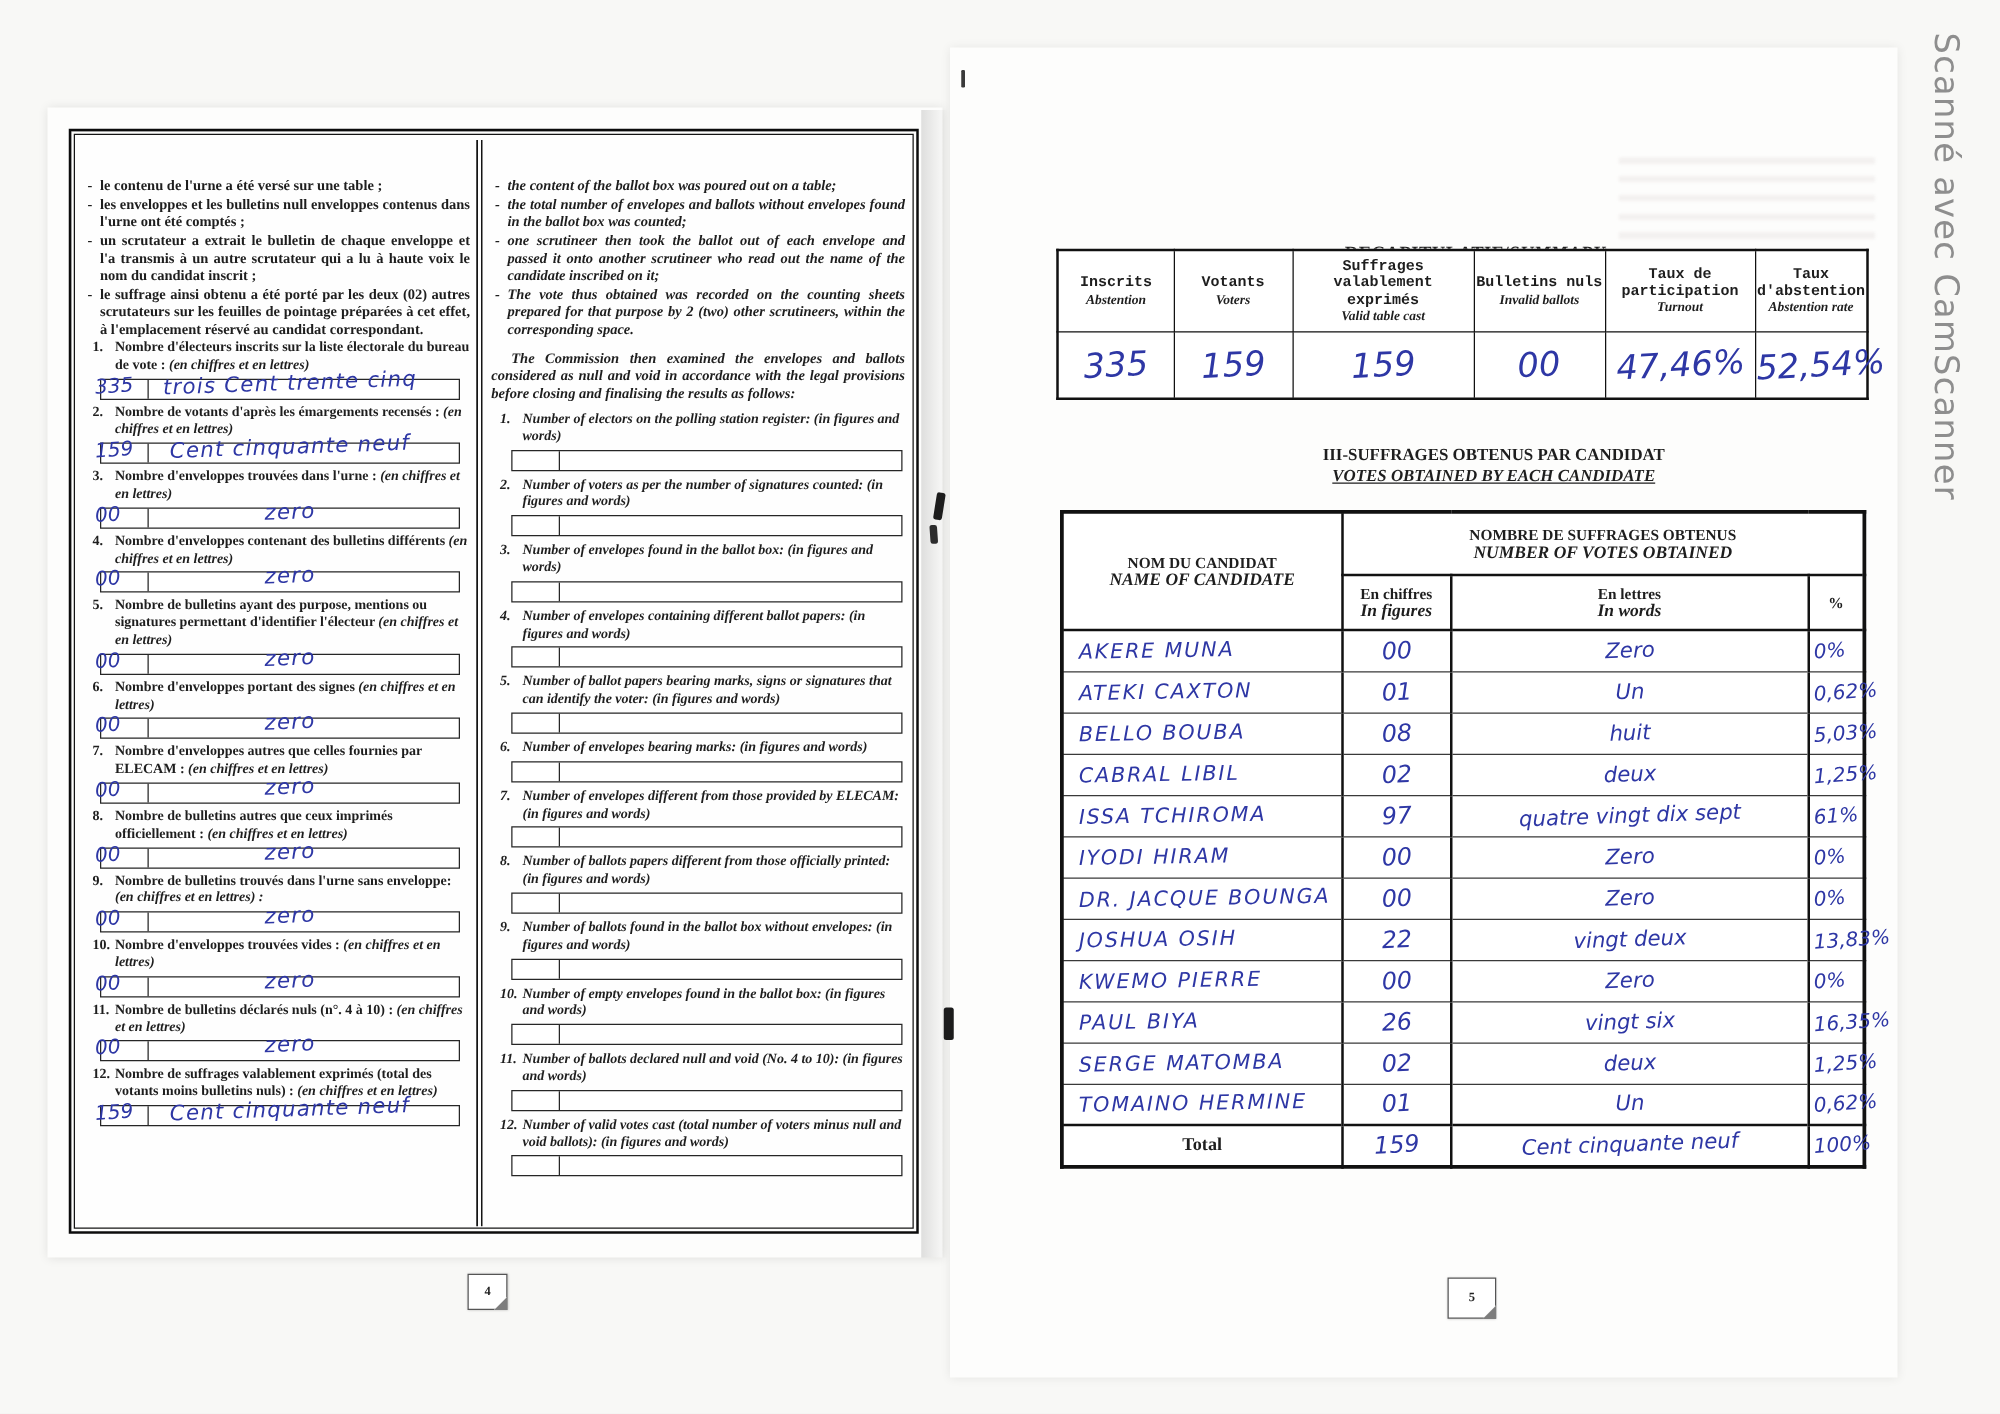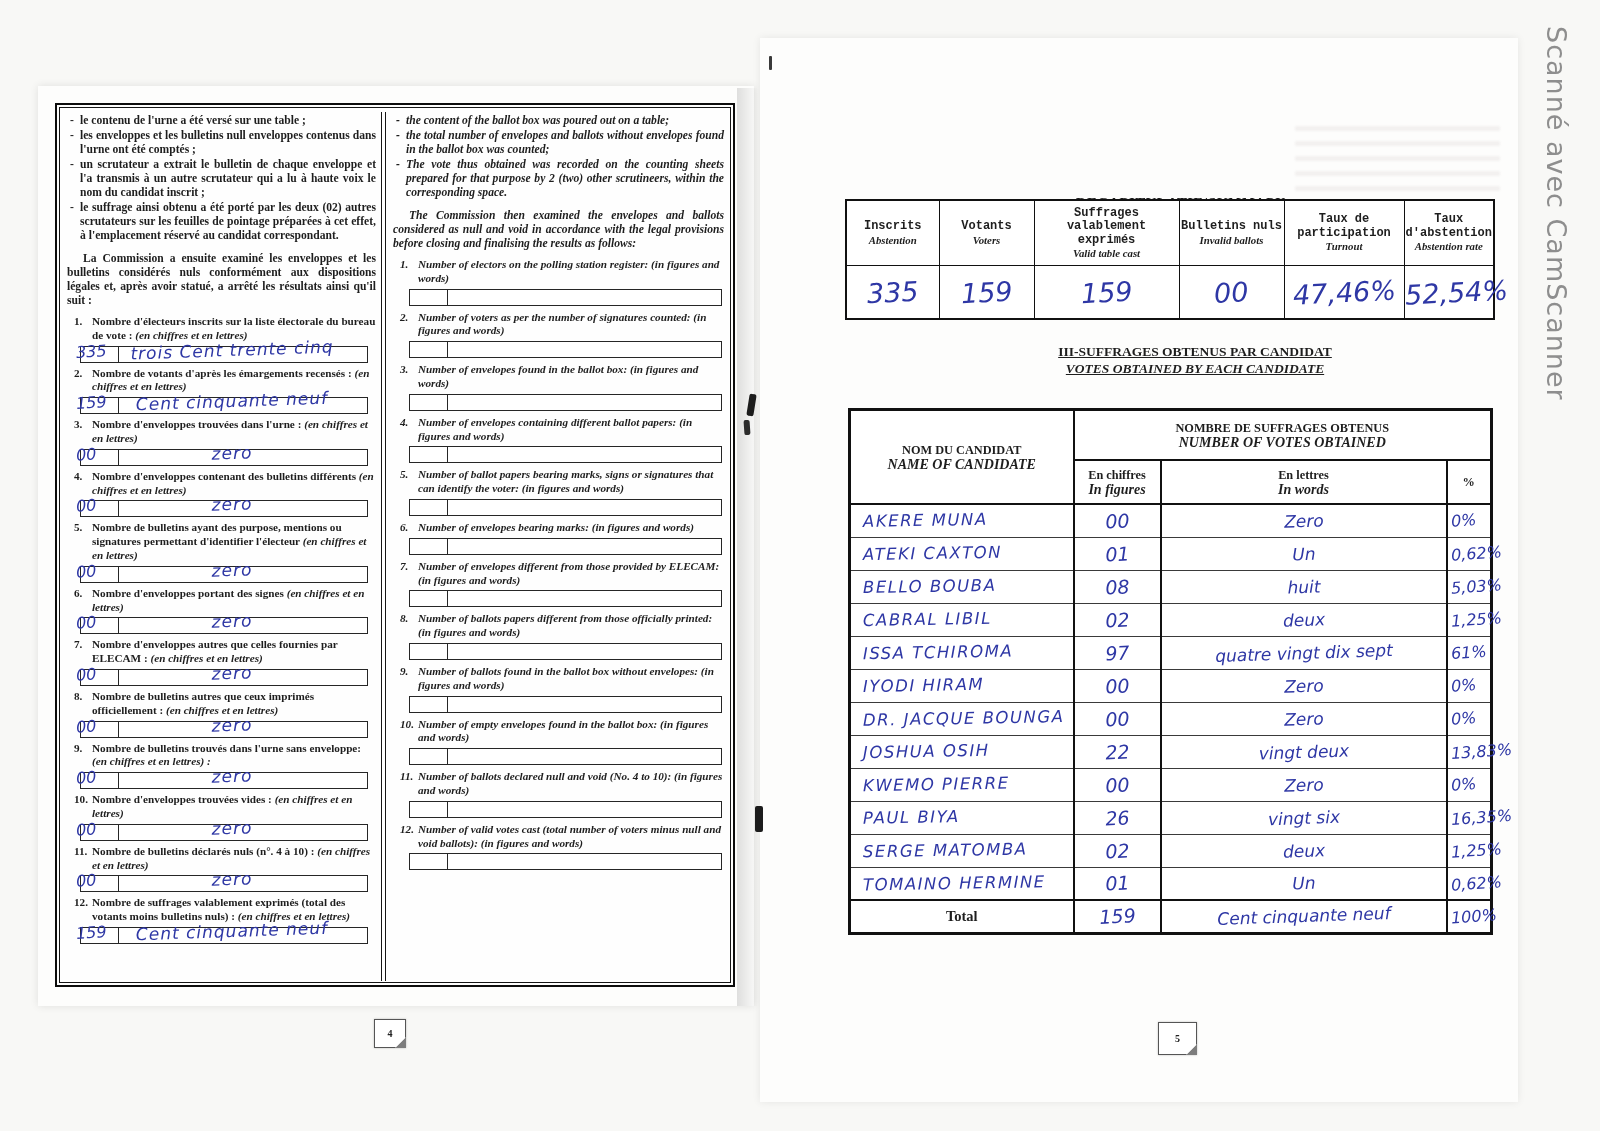--- a/index.html
+++ b/index.html
@@ -7,21 +7,21 @@
   .canvas{position:relative;width:1600px;height:1131px;background:#f8f8f6;overflow:hidden;color:#1e1e1e;}
   .paper{position:absolute;background:#fdfdfc;}
   .paper-left{left:38px;top:86px;width:716px;height:920px;box-shadow:0 0 8px rgba(0,0,0,.10);}
   .paper-right{left:760px;top:38px;width:758px;height:1064px;box-shadow:0 0 8px rgba(0,0,0,.08);}
   .gutter{position:absolute;left:737px;top:88px;width:30px;height:918px;
     background:linear-gradient(to right,rgba(0,0,0,.12),rgba(0,0,0,0) 70%);}
   
   .form{position:absolute;left:55px;top:103px;width:680px;height:884px;border:2.5px solid #0c0c0c;
     box-shadow:inset 0 0 0 2px #fdfdfc,inset 0 0 0 3px #141414;background:#fefefe;
     display:flex;padding:7px 5px 4px 6px;box-sizing:border-box;overflow:hidden;}
-  .col{box-sizing:border-box;overflow:hidden;}
+  .col{box-sizing:border-box;overflow:hidden;margin-top:28px;}
   .col-fr{width:318px;padding:2px 5px 0 4px;}
   .col-divider{width:5px;flex:none;background:linear-gradient(to right,#141414 0 1.4px,transparent 1.4px 3.8px,#141414 3.8px 5px);}
   .col-en{flex:1;padding:2px 4px 0 7px;}
   .bullets{margin:0;padding:0 0 0 13px;list-style:none;}
   .bullets li{position:relative;font-weight:bold;font-size:11.6px;line-height:14px;text-align:justify;margin-bottom:1px;}
   .bullets li::before{content:"-";position:absolute;left:-10px;top:0;}
   .para{margin:9px 0 7px;font-weight:bold;font-size:11.6px;line-height:14px;text-align:justify;text-indent:16px;}
   .en-text{font-style:italic;}
   .items{margin:0;padding:0;list-style:none;}
   .item{margin-bottom:3px;}
@@ -41,21 +41,21 @@
   .sum-title .it{font-style:italic;}
   table{border-collapse:collapse;table-layout:fixed;}
   .sum-table{position:absolute;left:845px;top:199px;width:648px;background:#fff;border:2px solid #111;}
   .sum-table th,.sum-table td{border:1.6px solid #111;padding:0;vertical-align:middle;}
   .sum-table th{height:64px;text-align:center;}
   .sum-fr{display:block;font-weight:bold;font-size:12px;line-height:13.5px;font-family:Liberation Mono, monospace;}
   .sum-en{display:block;font-weight:bold;font-style:italic;font-size:10.8px;line-height:12.5px;}
   .sum-vrow td{height:52px;text-align:center;overflow:visible;}
   .sum-val{display:inline-block;font-size:27px;transform:rotate(-3deg);white-space:nowrap;}
   .votes-title{position:absolute;left:985px;top:343px;width:420px;text-align:center;font-weight:bold;font-size:13.5px;line-height:17px;}
-  .votes-title .l1{text-decoration:underline;display:block;}
+  .votes-title .l1{display:block;margin-top:12px;}
   .votes-title .l2{text-decoration:underline;display:block;font-style:italic;}
   .votes-table{position:absolute;left:848px;top:408px;width:642px;background:#fff;border:3px solid #111;}
   .votes-table th{border:2px solid #111;text-align:center;vertical-align:middle;}
   .vh-fr{display:block;font-weight:bold;font-size:12.3px;line-height:15px;}
   .vh-en{display:block;font-weight:bold;font-style:italic;font-size:14px;line-height:14px;}
   .votes-table td{border-top:1.2px solid #3a3a3a;padding:0;vertical-align:middle;overflow:visible;}
   .votes-table td.cdiv{border-left:2.5px solid #111;}
   .votes-table tbody tr{height:33px;}
   .c-name{padding-left:12px;font-size:16.5px;letter-spacing:1.5px;white-space:nowrap;display:inline-block;transform:rotate(-1deg);}
   .c-fig{display:block;text-align:center;font-size:19px;transform:rotate(-3deg);}
@@ -97,21 +97,20 @@
     <div class="col col-fr">
       <ul class="bullets">
   <li>le contenu de l'urne a été versé sur une table ;</li>
 
   <li>les enveloppes et les bulletins null enveloppes contenus dans l'urne ont été comptés ;</li>
 
   <li>un scrutateur a extrait le bulletin de chaque enveloppe et l'a transmis à un autre scrutateur qui a lu à haute voix le nom du candidat inscrit ;</li>
 
   <li>le suffrage ainsi obtenu a été porté par les deux (02) autres scrutateurs sur les feuilles de pointage préparées à cet effet, à l'emplacement réservé au candidat correspondant.</li>
 </ul>
-      <p class="para">La Commission a ensuite examiné les enveloppes et les bulletins considérés nuls conformément aux dispositions légales et, après avoir statué, a arrêté les résultats ainsi qu'il suit :</p>
       <ol class="items">
   <li class="item">
     <div class="item-head">
       <span class="item-num">1.</span>
       <span class="item-text"><span>Nombre d'électeurs inscrits sur la liste électorale du bureau de vote :</span> <span class="item-note">(en chiffres et en lettres)</span></span>
     </div>
     <div class="vbox">
       <span class="vb-div"></span>
       <span class="hand vb-fig">335</span>
       <span class="hand vb-words">trois Cent trente cinq</span>
@@ -251,20 +250,21 @@
   </li>
 </ol>
     </div>
     <div class="col-divider"></div>
     <div class="col col-en">
       <ul class="bullets en-text">
   <li>the content of the ballot box was poured out on a table;</li>
 
   <li>the total number of envelopes and ballots without envelopes found in the ballot box was counted;</li>
 
+  <li>one scrutineer then took the ballot out of each envelope and passed it onto another scrutineer who read out the name of the candidate inscribed on it;</li>
 
   <li>The vote thus obtained was recorded on the counting sheets prepared for that purpose by 2 (two) other scrutineers, within the corresponding space.</li>
 </ul>
       <p class="para en-text">The Commission then examined the envelopes and ballots considered as null and void in accordance with the legal provisions before closing and finalising the results as follows:</p>
       <ol class="items">
   <li class="item">
     <div class="item-head en-text">
       <span class="item-num">1.</span>
       <span class="item-text">Number of electors on the polling station register: (in figures and words)</span>
     </div>

